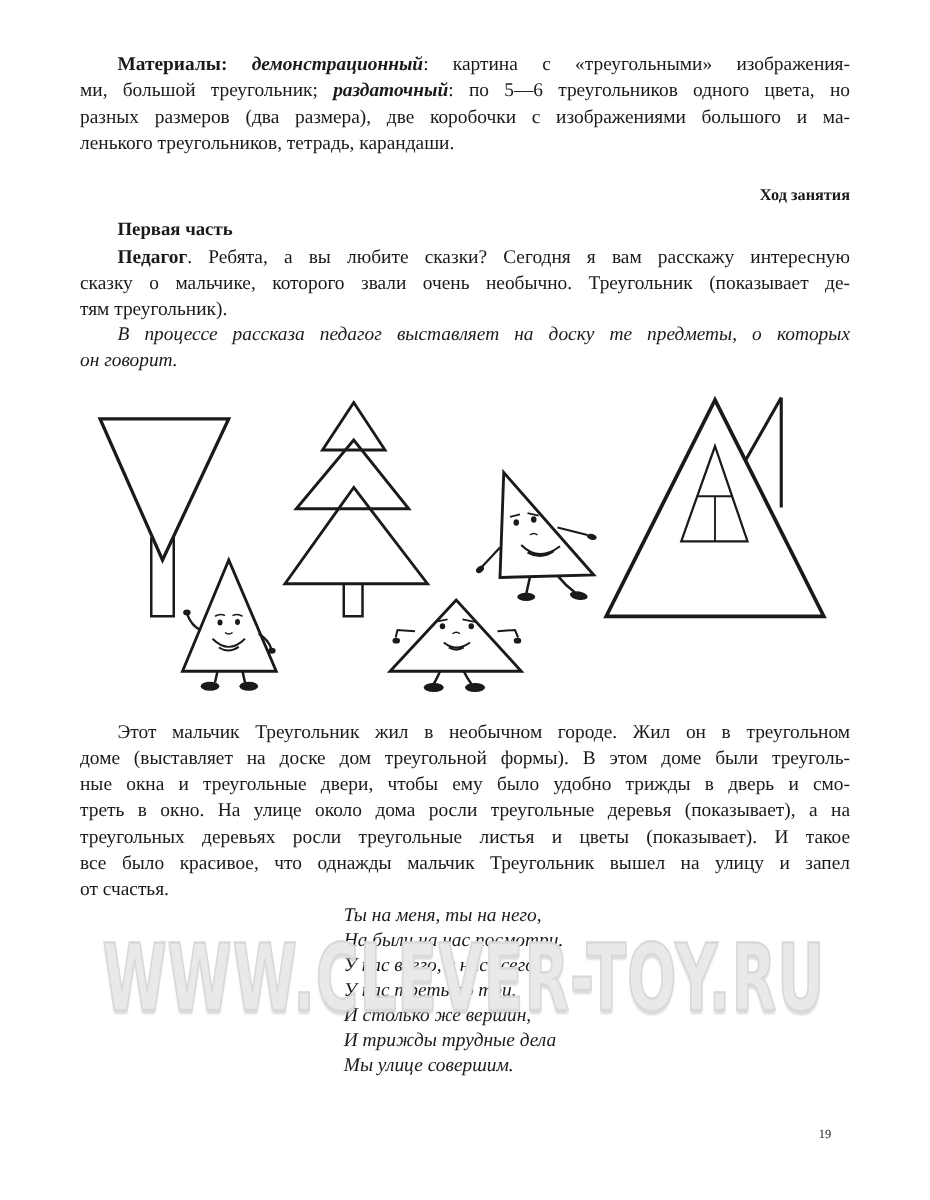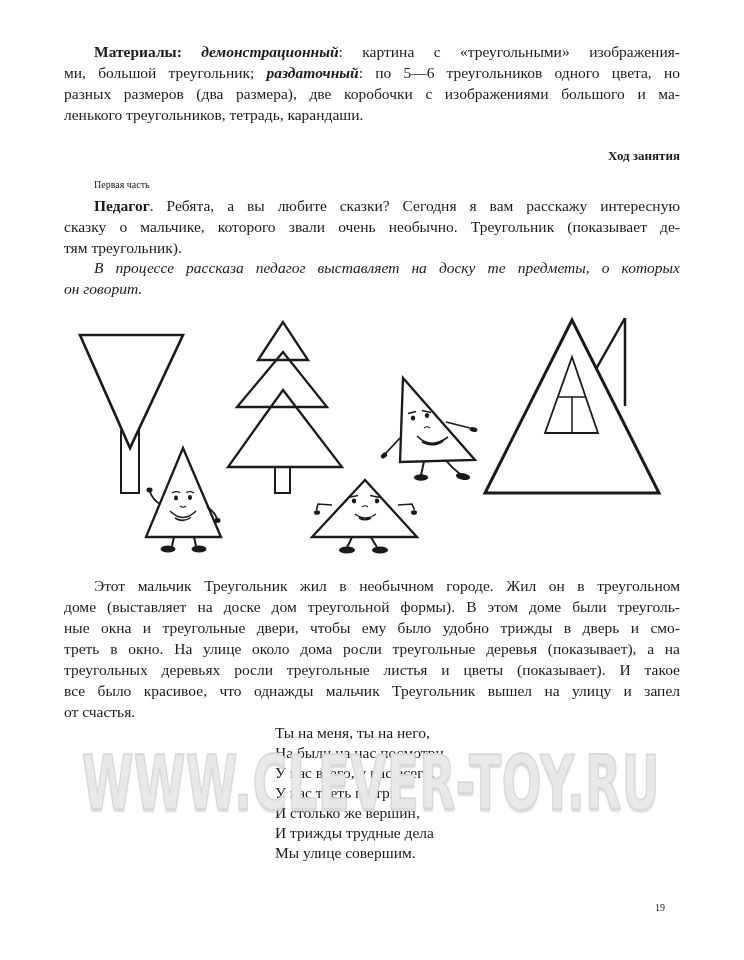--- a/index.html
+++ b/index.html
@@ -8,24 +8,24 @@
     font-family:"Liberation Serif","DejaVu Serif",serif;color:#1a1a1a;
   }
   .para{position:absolute;left:64px;width:616px;font-size:15.5px;line-height:21px;}
   .pline{text-align:justify;text-align-last:justify;white-space:normal;}
   .pline.plast{text-align-last:left;}
   .pline.pfirst{text-indent:30px;}
   .bold{font-weight:bold;}
   .ital{font-style:italic;}
   .heading{position:absolute;left:64px;width:616px;top:145px;text-align:right;
     font-weight:bold;font-size:13px;line-height:21px;}
-  .subheading{position:absolute;left:64px;width:616px;top:174px;font-weight:normal;
-    font-size:10px;line-height:21px;text-indent:30px;}
+  .subheading{position:absolute;left:64px;width:616px;top:174px;font-weight:bold;
+    font-size:15px;line-height:21px;text-indent:30px;}
   .poem{position:absolute;left:275px;top:723px;font-size:15.5px;line-height:20px;}
-  .poem .pline{text-align:left;text-align-last:left;}
+  .poem .pline{text-align:left;text-align-last:left;font-style:italic;}
   .pagenum{position:absolute;left:655px;top:902px;width:24px;text-align:left;
     font-size:10px;}
   .illus{position:absolute;left:0;top:308px;width:744px;height:262px;}
   .illus svg{position:absolute;left:0;top:0;z-index:2;}
   .watermark{
     position:absolute;left:82px;top:438px;z-index:1;
     font-family:"DejaVu Sans",sans-serif;font-weight:bold;
     font-size:74px;line-height:74px;letter-spacing:1px;
     color:#e9e9e9;-webkit-text-stroke:2px #d9d9d9;
     text-shadow:0 3px 2px rgba(175,175,175,0.45);

